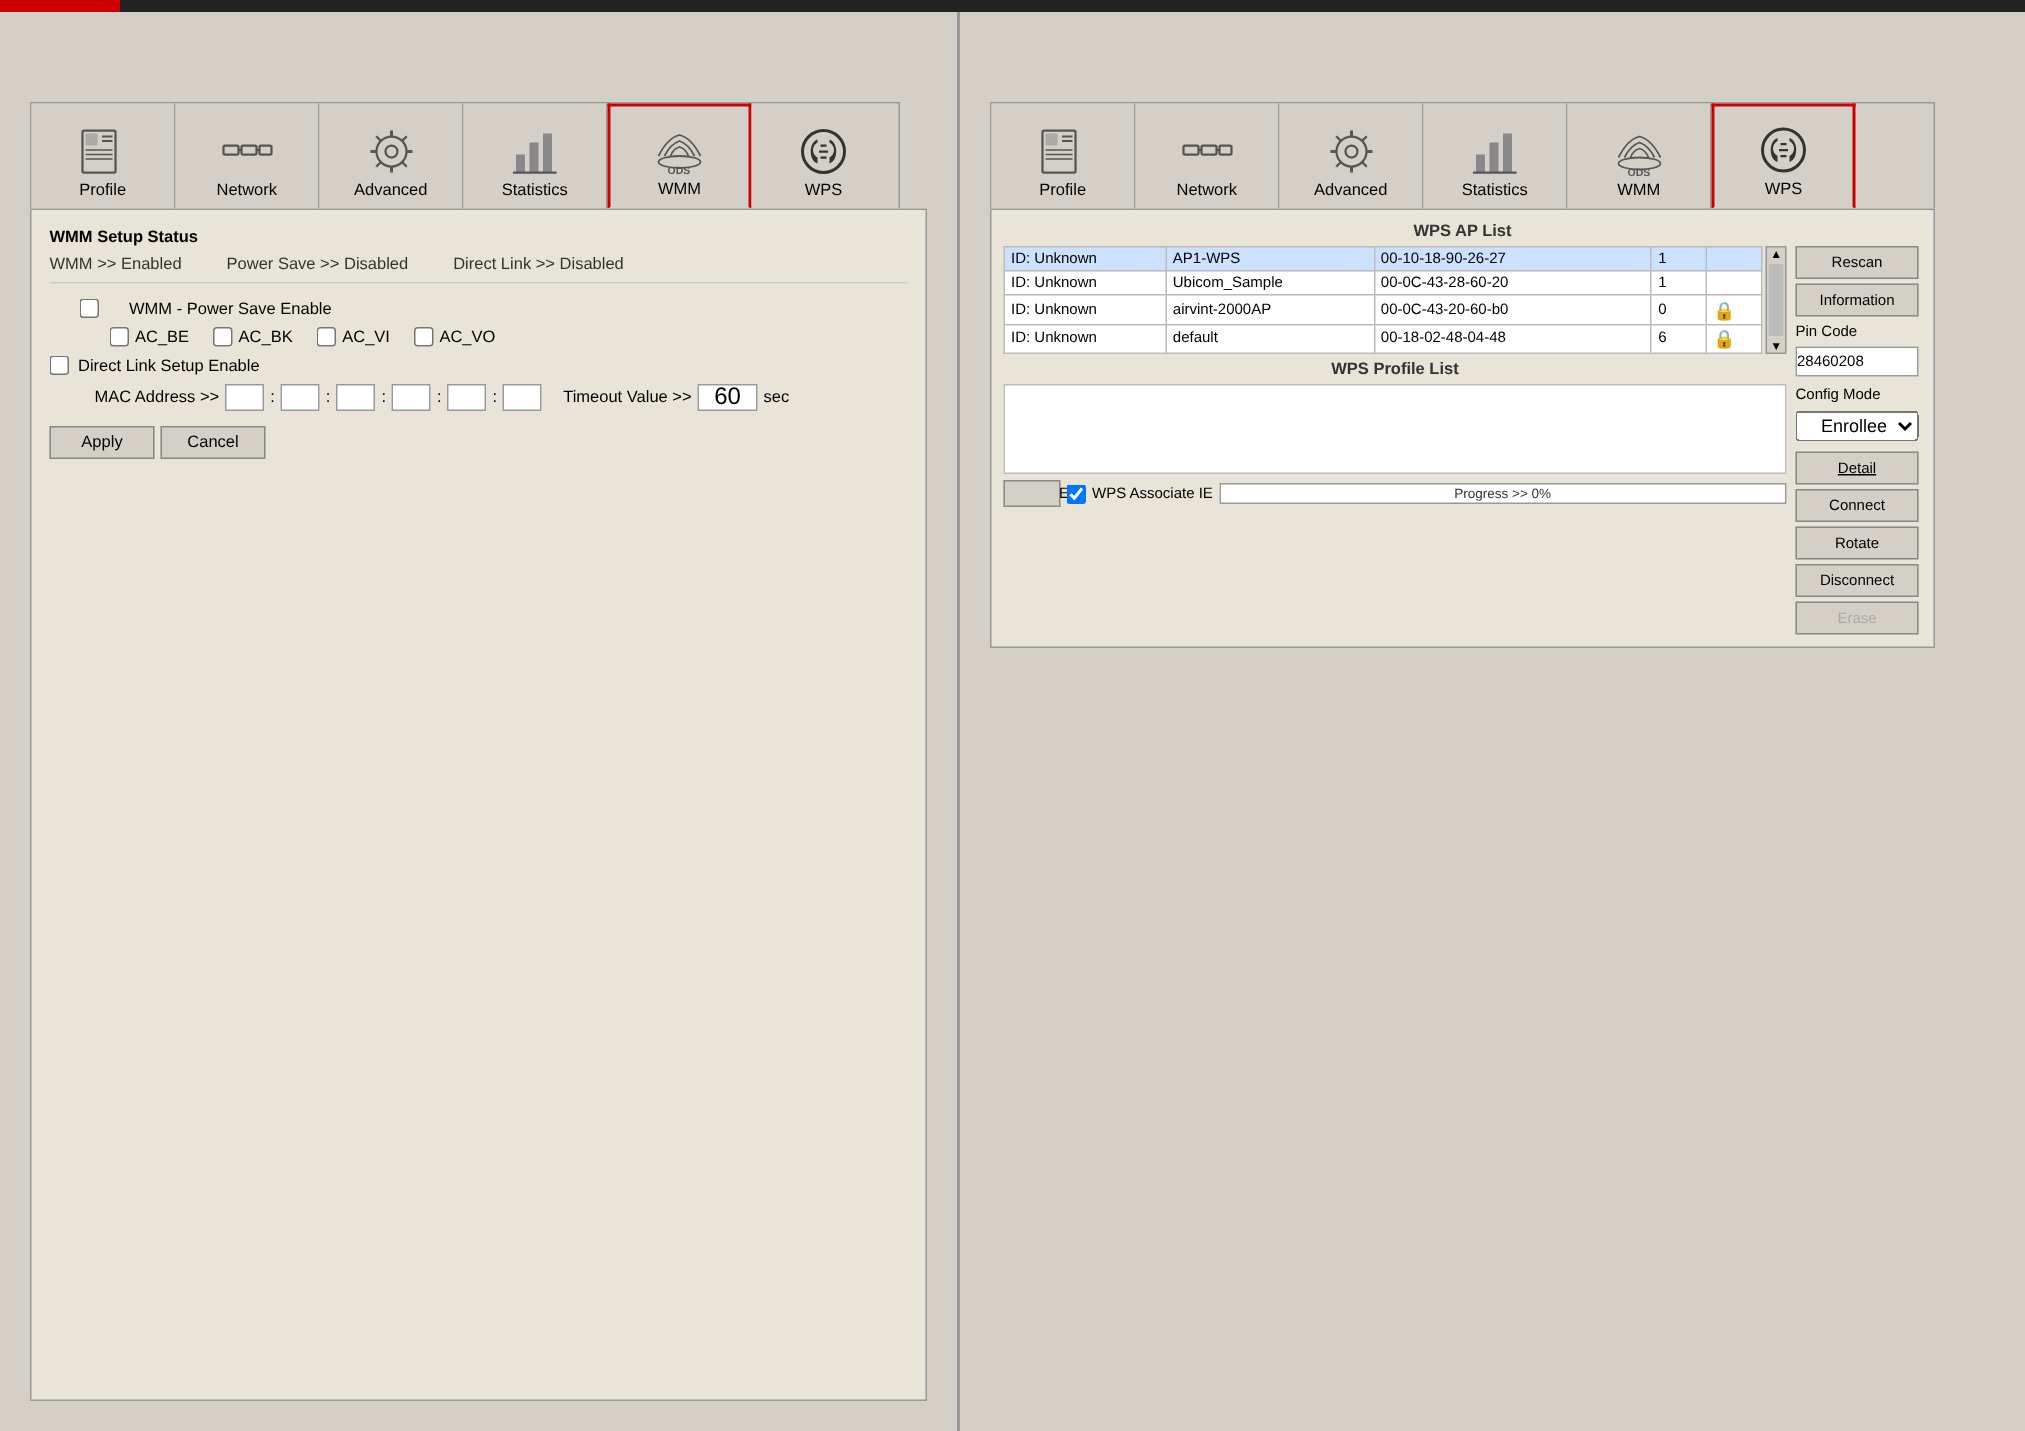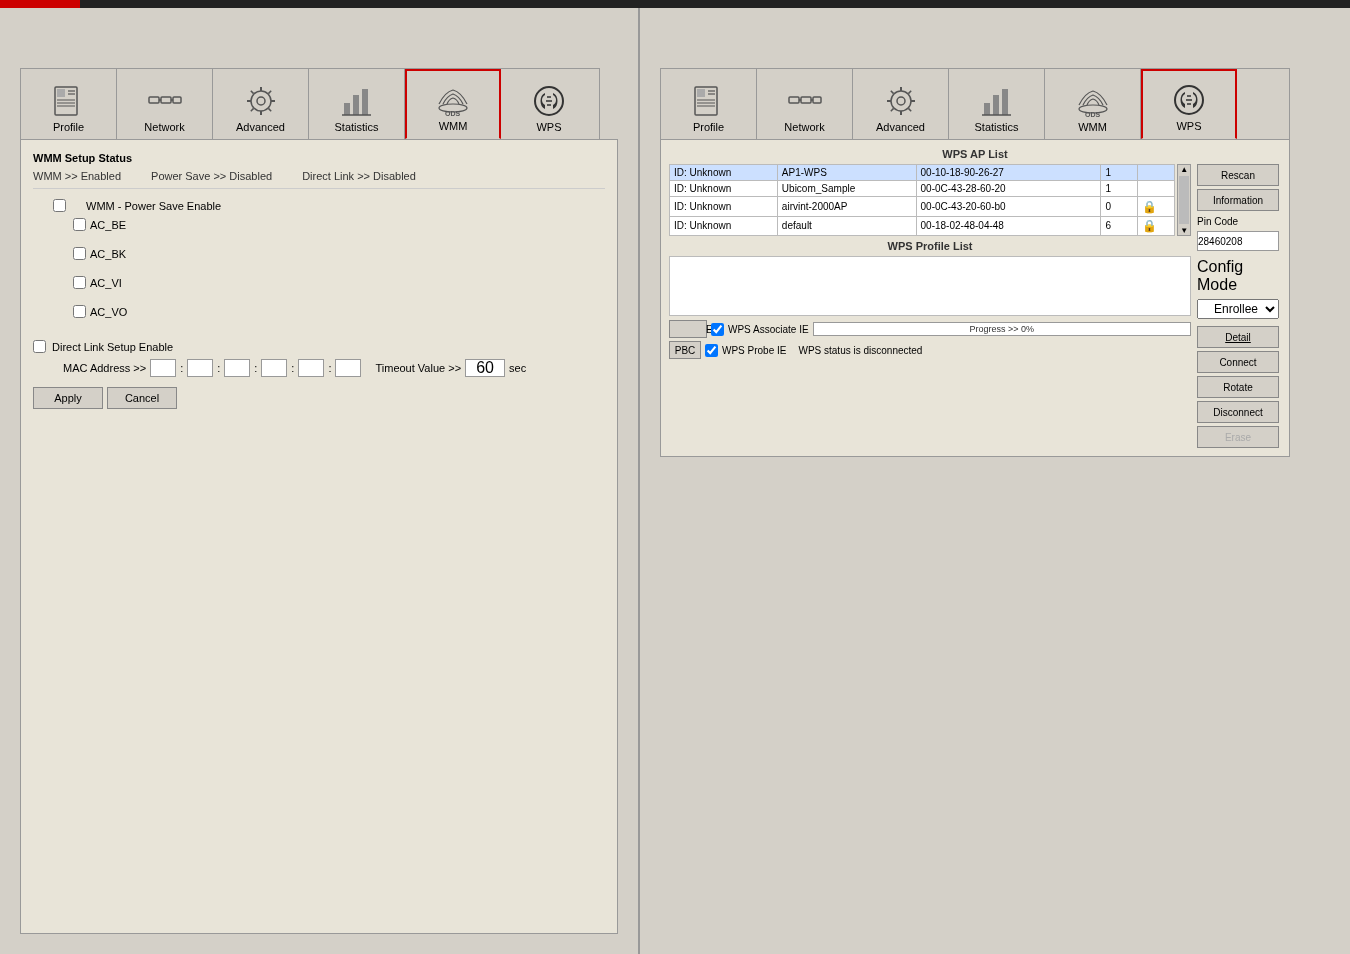--- a/index.html
+++ b/index.html
@@ -130,23 +130,23 @@
     .sub-check-row {
       display: flex;
       align-items: center;
       gap: 20px;
       margin: 4px 0 4px 20px;
     }
     .sub-check-row input[type=checkbox] { width: 13px; height: 13px; }
 
     .ac-row {
       display: flex;
-      flex-direction: column;
+      flex-direction: row;
       gap: 16px;
-      margin: 6px 0 22px 40px;
+      margin: 6px 0 6px 40px;
     }
     .ac-item {
       display: flex;
       align-items: center;
       gap: 4px;
     }
     .ac-item input[type=checkbox] { width: 13px; height: 13px; }
 
     .direct-link-row {
       display: flex;
@@ -281,21 +281,21 @@
     .pin-input {
       width: 82px;
       height: 20px;
       font-size: 10px;
       border: 1px solid #999;
       background: #fff;
     }
 
     
     .config-mode-label {
-      font-size: 16px;
+      font-size: 10px;
       margin-top: 4px;
       margin-bottom: 2px;
     }
     select.config-select {
       width: 82px;
       height: 20px;
       font-size: 12px;
       padding-left: 12px;
     }
 
@@ -667,26 +667,20 @@
           <div class="wps-bottom">
             <div class="wps-bottom-left">
               <div class="wps-bottom-row">
                 <button class="btn-small" style="width:32px;height:18px;font-size:10px;background:#d4d0c8;border:1px solid #888;cursor:pointer;padding-left:36px;">EIN</button>
                 <input type="checkbox" checked="" class="check-small" style="">
                 <span>WPS Associate IE</span>
                 <div class="progress-bar-container">
                   <span>Progress &gt;&gt; 0%</span>
                 </div>
               </div>
-              <div class="wps-bottom-row">
-                <button class="btn-small" style="width:32px;height:18px;font-size:10px;background:#d4d0c8;border:1px solid #888;cursor:pointer;">PBC</button>
-                <input type="checkbox" checked="" class="check-small" style="">
-                <span>WPS Probe IE</span>
-                <span style="margin-left:8px;">WPS status is disconnected</span>
-              </div>
             </div>
           </div>
 
         </div>
 
         <div class="wps-side-buttons">
           <button class="wps-btn">Rescan</button>
           <button class="wps-btn">Information</button>
           <div style="font-size:10px;margin-top:2px;margin-bottom:1px;">Pin Code</div>
           <input type="text" class="pin-input" value="28460208" style="">

